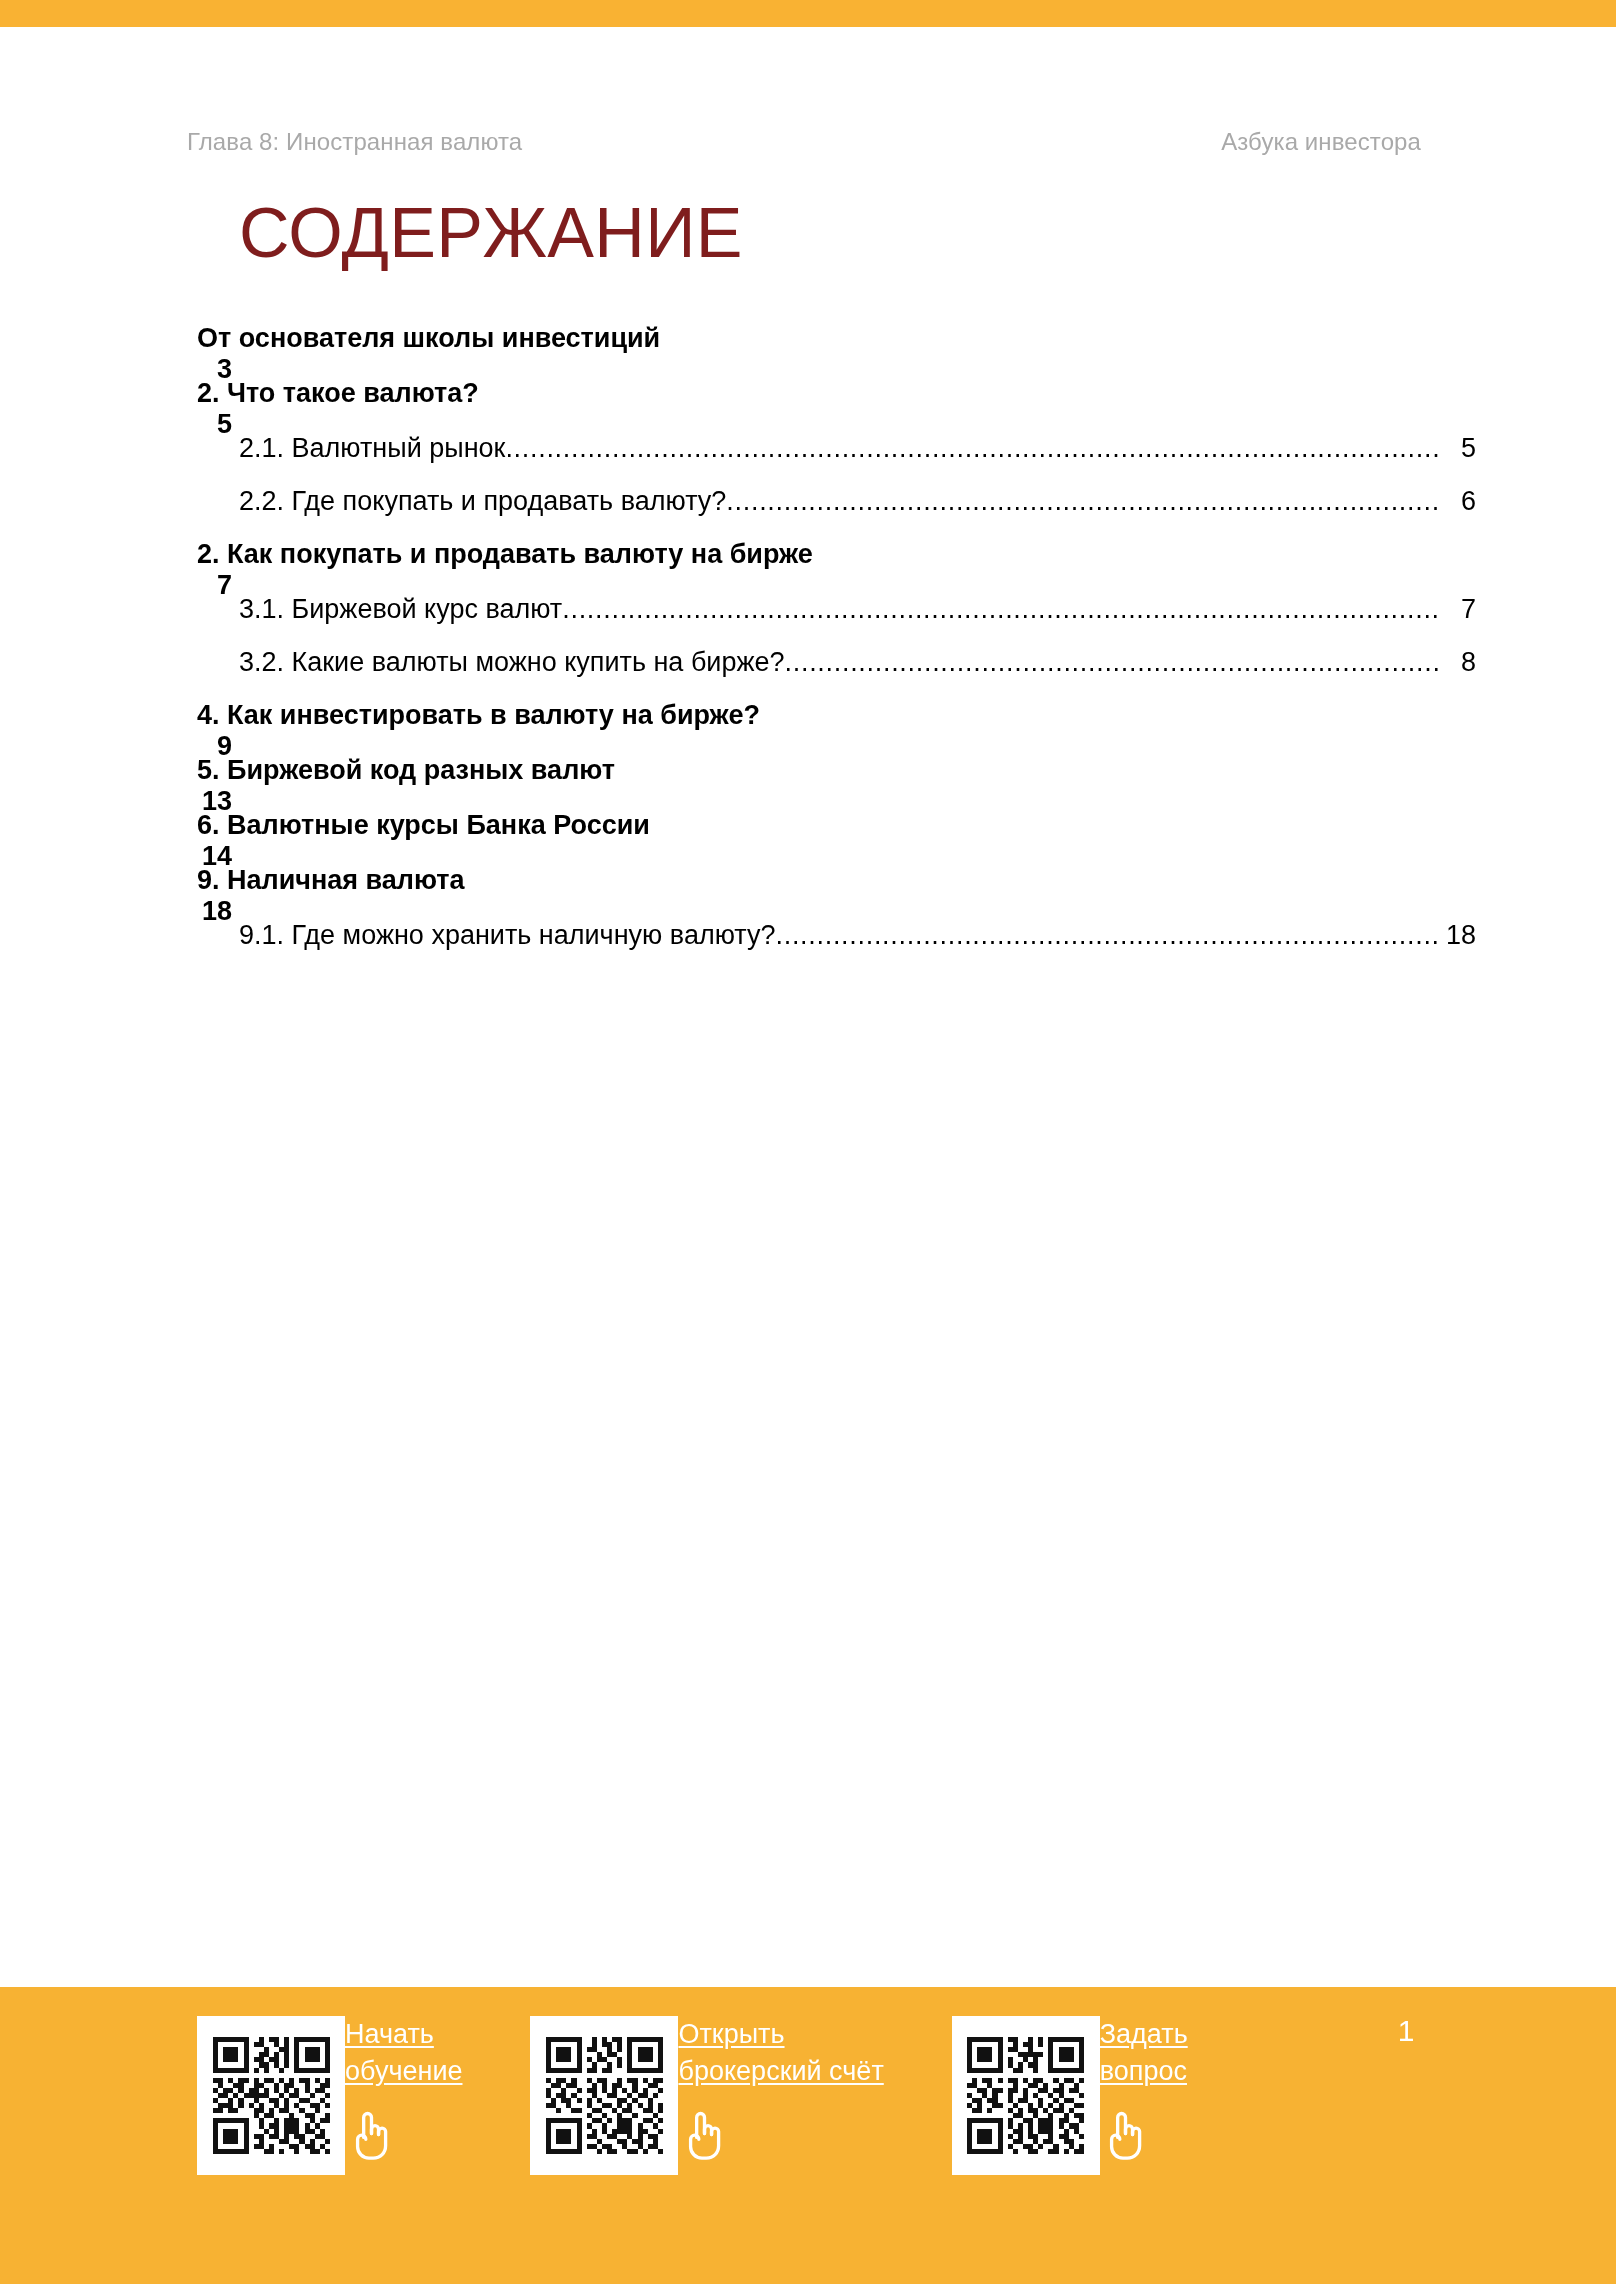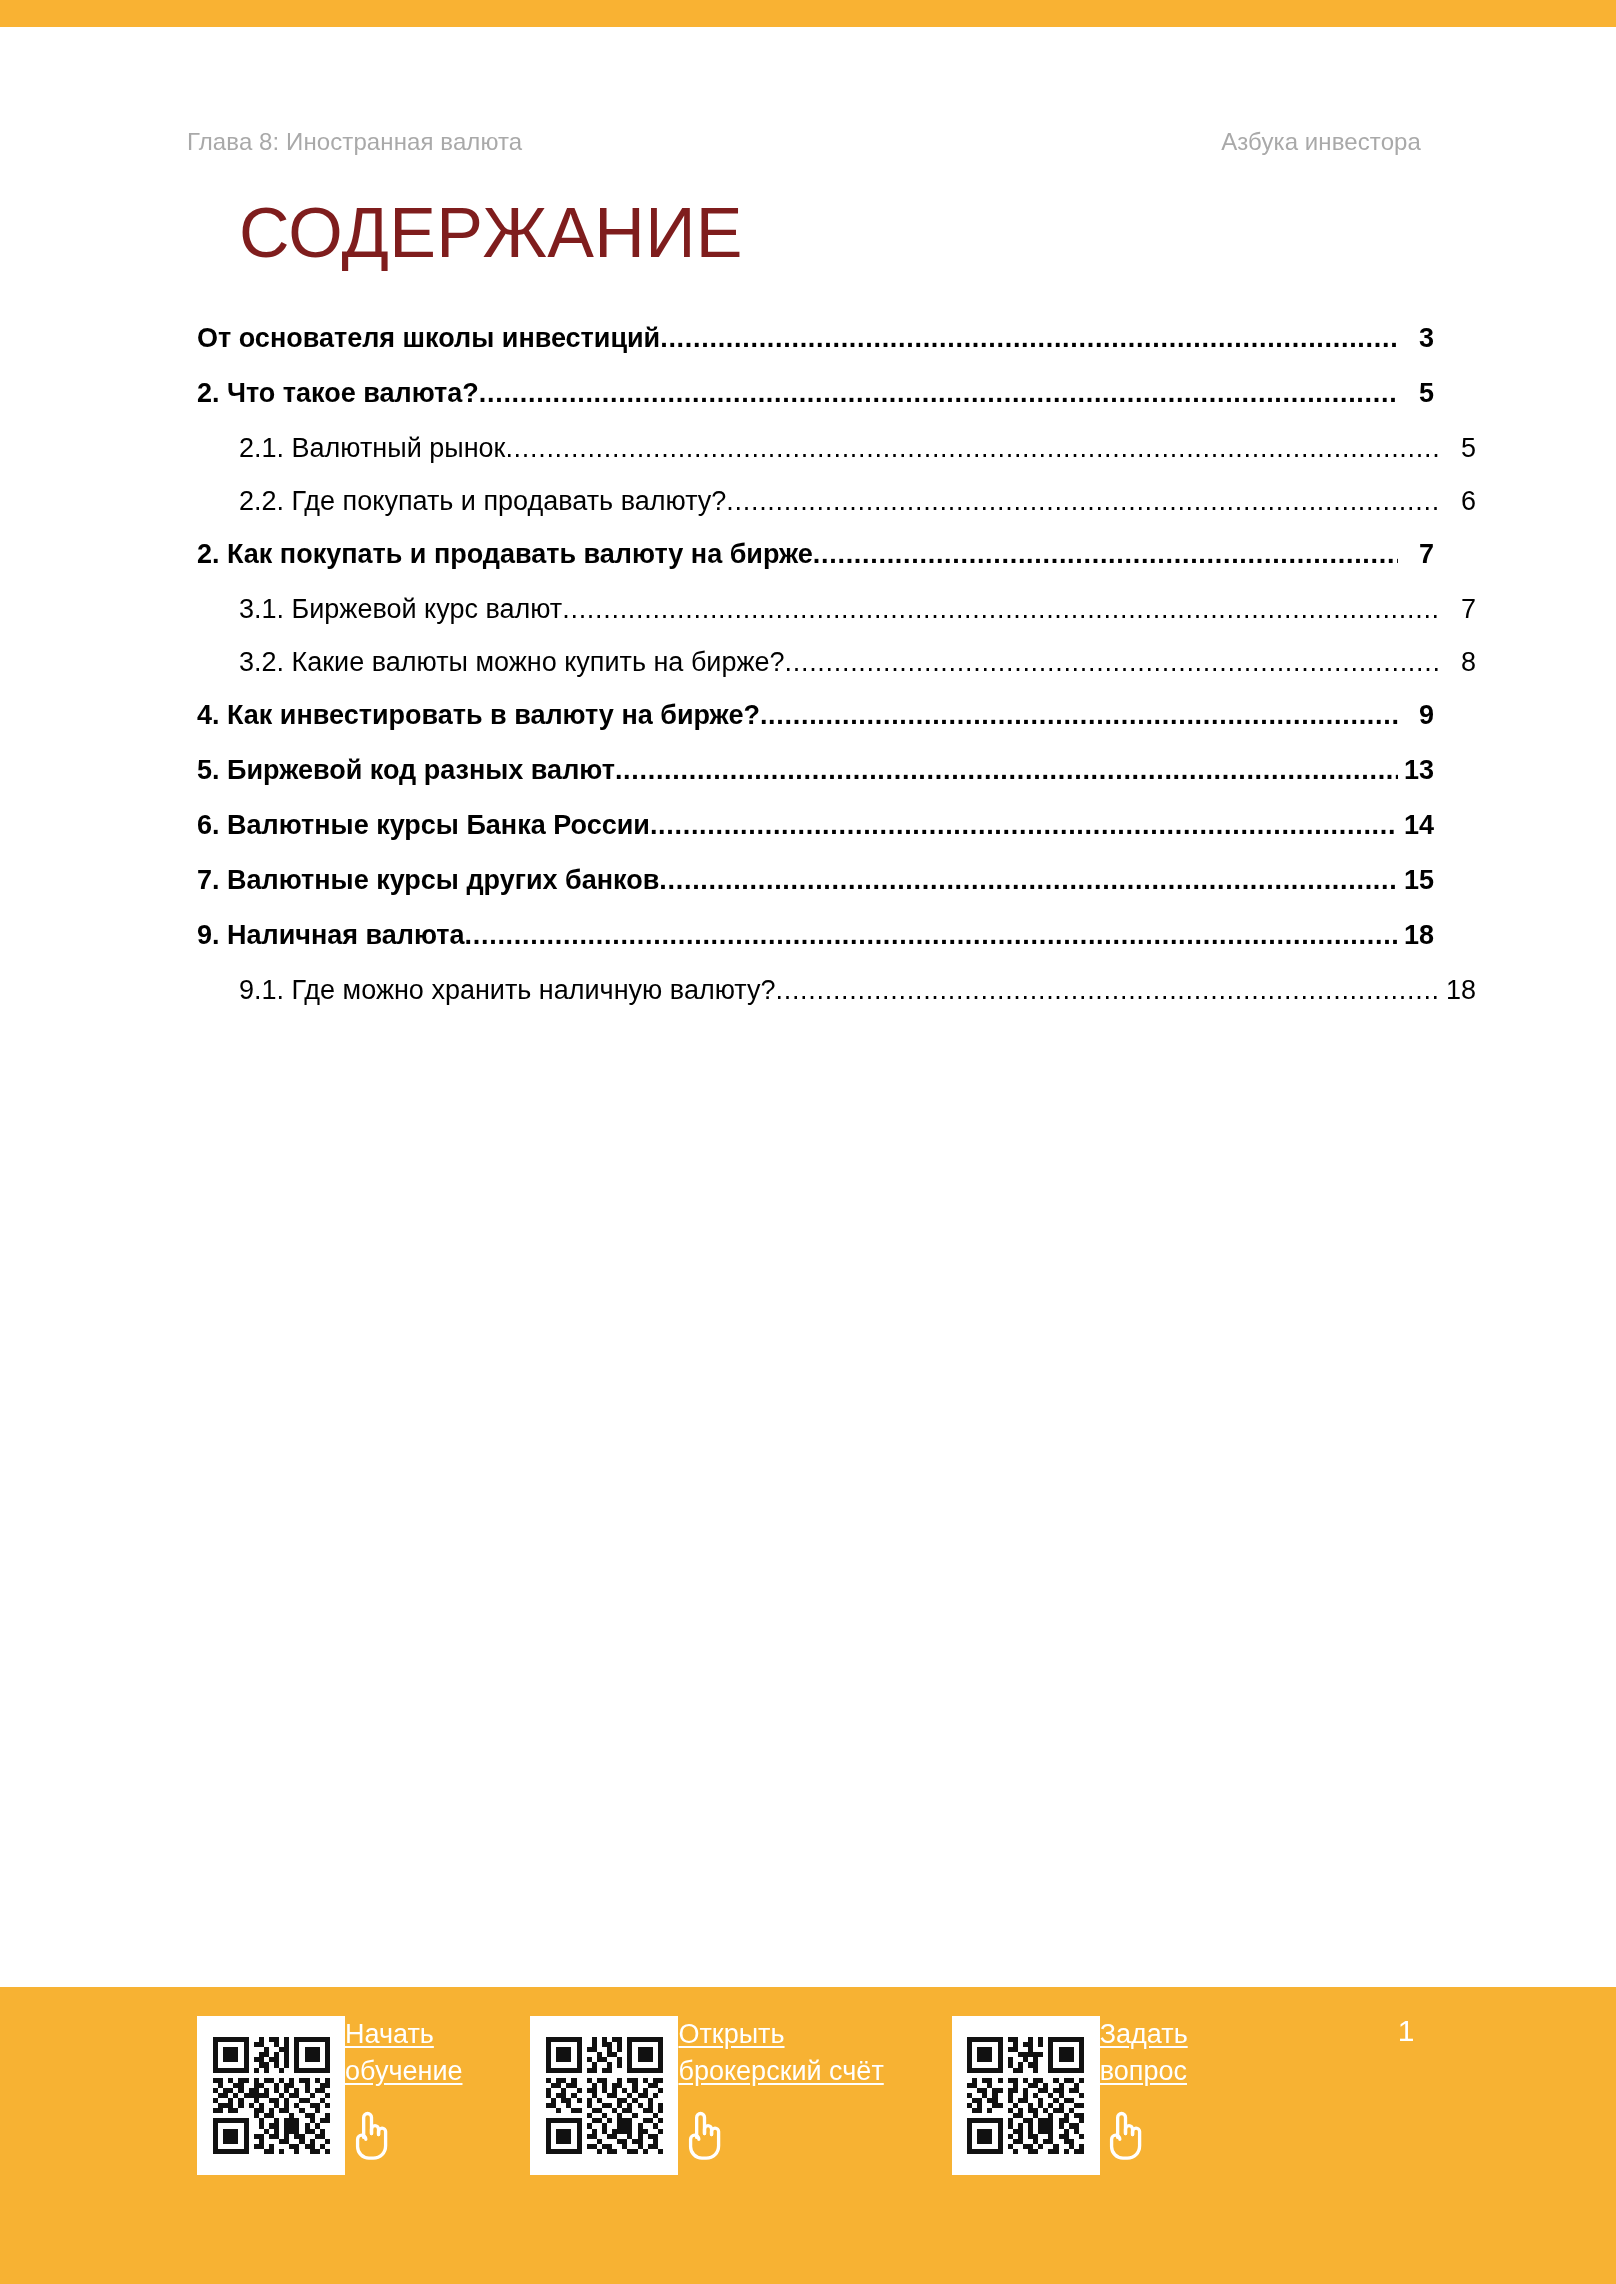--- a/index.html
+++ b/index.html
@@ -80,20 +80,21 @@
     align-items: baseline;
     width: 100%;
     color: #000000;
     white-space: nowrap;
   }
   .toc-row.level-1 {
     font-size: 27px;
     font-weight: bold;
     height: 55px;
     padding-left: 0;
+    flex-direction: column;
   }
   .toc-row.level-2 {
     font-size: 27px;
     font-weight: normal;
     height: 53px;
     padding-left: 42px;
   }
 
   .toc-label { flex: 0 0 auto; }
 
@@ -246,25 +247,20 @@
       <span class="toc-dots"></span>
       <span class="toc-page">13</span>
     </div>
 
     <div class="toc-row level-1">
       <span class="toc-label">6. Валютные курсы Банка России</span>
       <span class="toc-dots"></span>
       <span class="toc-page">14</span>
     </div>
 
-    <div class="toc-row level-1">
-      <span class="toc-label">7. Валютные курсы других банков</span>
-      <span class="toc-dots"></span>
-      <span class="toc-page">15</span>
-    </div>
 
 
     <div class="toc-row level-1">
       <span class="toc-label">9. Наличная валюта</span>
       <span class="toc-dots"></span>
       <span class="toc-page">18</span>
     </div>
 
     <div class="toc-row level-2">
       <span class="toc-label">9.1. Где можно хранить наличную валюту?</span>

